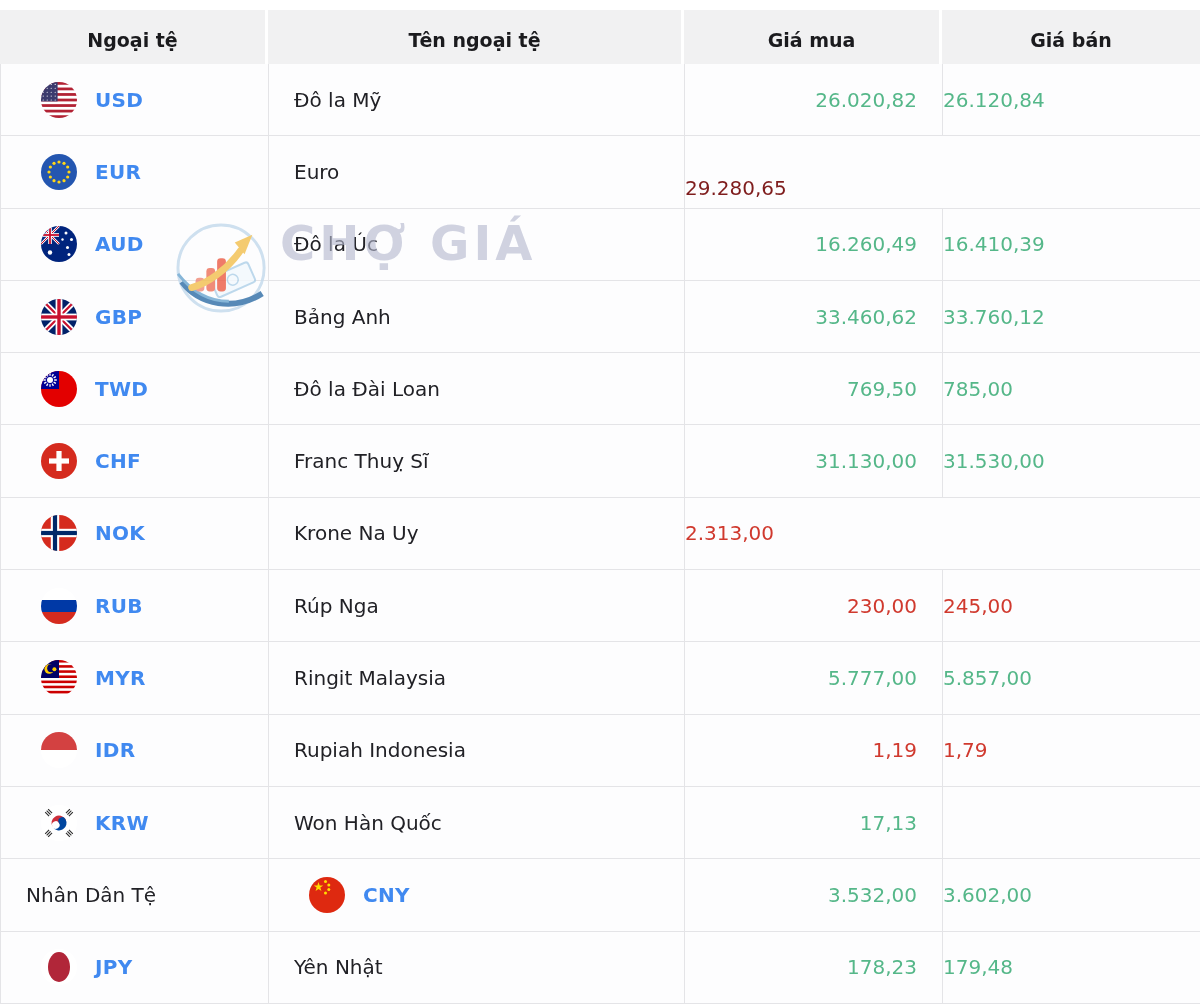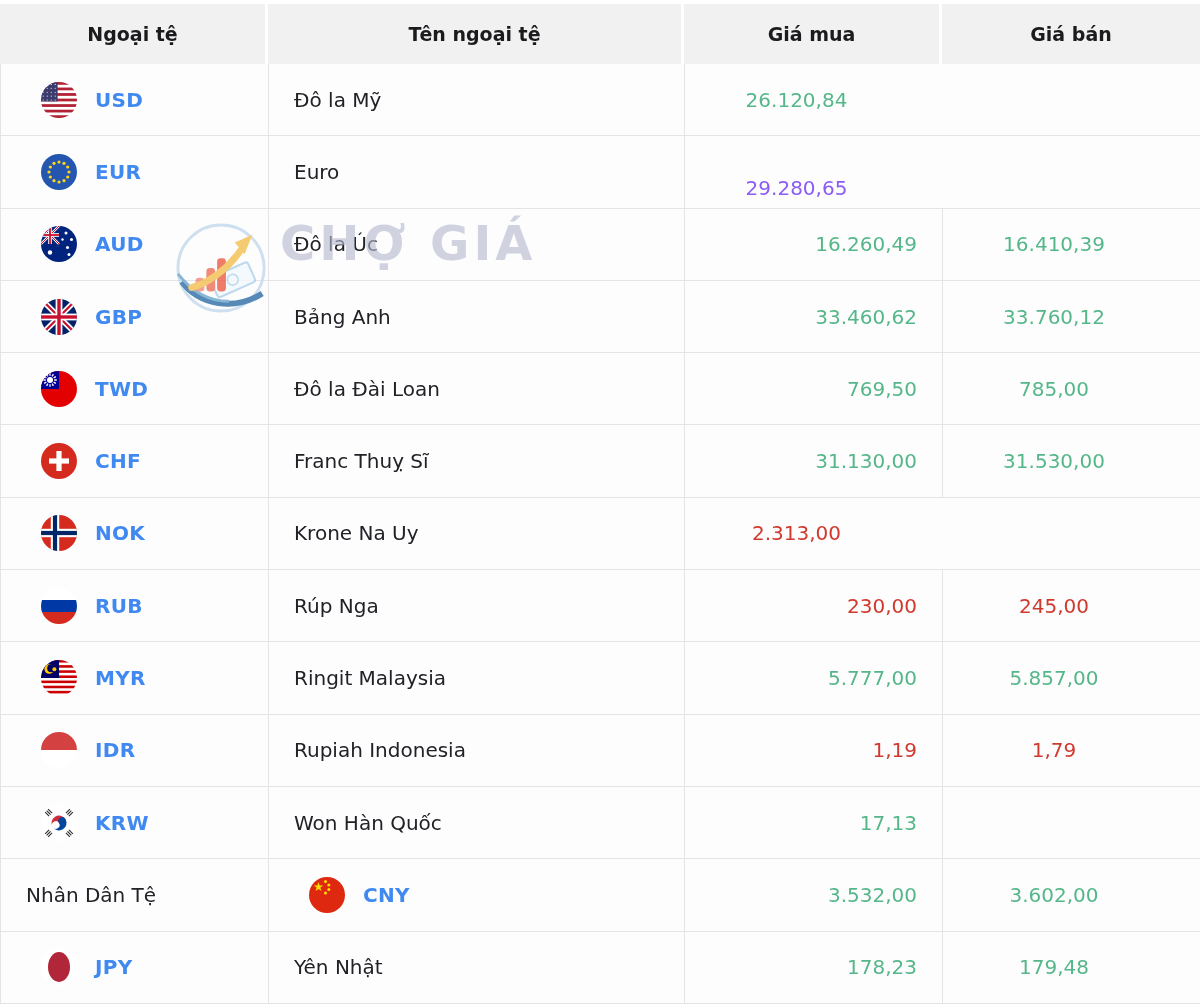--- a/index.html
+++ b/index.html
@@ -4,21 +4,21 @@
 <style>
   html,body{margin:0;padding:0;background:#fff;}
   body{
     width:1200px;height:1006px;position:relative;overflow:hidden;
     font-family:"DejaVu Sans","Liberation Sans",sans-serif;
     --header-bg:#f1f1f2; --header-text:#1b1b1e; --row-bg:#fdfdfe;
     --border:#e4e4e7; --code-blue:#4089f0; --name-text:#212126;
     --price-up:#55b789; --price-down:#d0392e; --watermark-text:#b5b9cf;
   }
   .header{
-    position:absolute;top:4px;left:0;width:1200px;height:60px;
+    position:absolute;top:10px;left:0;width:1200px;height:60px;
     display:grid;grid-template-columns:268px 416px 258px 258px;
     background:var(--header-bg);
   }
   .header-cell{
     display:flex;align-items:center;justify-content:center;
     font-size:19px;font-weight:700;color:var(--header-text);
     border-right:3px solid #fff;box-sizing:border-box;
   }
   .header-cell:last-child{border-right:none;}
   .tbody{position:absolute;top:64px;left:0;width:1200px;}
@@ -26,21 +26,21 @@
     display:grid;grid-template-columns:268px 416px 258px 257px;
     height:72.3px;background:var(--row-bg);
     border-bottom:1px solid var(--border);
     border-left:1px solid var(--border);
     box-sizing:border-box;
   }
   .cell{display:flex;align-items:center;box-sizing:border-box;min-width:0;}
   .c-code{padding-left:40px;gap:18px;border-right:1px solid var(--border);}
   .c-name{padding-left:25px;border-right:1px solid var(--border);}
   .c-buy{justify-content:flex-end;padding-right:25px;border-right:1px solid var(--border);}
-  .c-sell{justify-content:center;padding-right:35px;}
+  .c-sell{justify-content:flex-start;padding-right:35px;}
   .flag{width:36px;height:36px;display:block;line-height:0;flex:0 0 36px;}
   .code{font-size:20px;font-weight:700;color:var(--code-blue);letter-spacing:.3px;cursor:pointer;}
   .name{font-size:20px;color:var(--name-text);}
   .price{font-size:20px;}
   .watermark{
     position:absolute;left:176px;top:219px;height:98px;
     display:flex;pointer-events:none;z-index:5;
   }
   .wm-logo{width:94px;height:98px;display:block;line-height:0;opacity:.8;}
   .wm-text{
@@ -99,20 +99,23 @@
                 <circle cx="6.2" cy="18" r="0.55" fill="#fff"></circle>
                 <circle cx="10.2" cy="18" r="0.55" fill="#fff"></circle>
                 <circle cx="14.2" cy="18" r="0.55" fill="#fff"></circle>
               </g>
             </svg></span>
       <span class="code">USD</span>
     </div>
     <div class="cell c-name">
       <span class="name">Đô la Mỹ</span>
     </div>
+    <div class="cell c-buy">
+      <span class="price buy" style="color: rgb(85, 183, 137);">26.020,82</span>
+    </div>
     <div class="cell c-sell">
       <span class="price sell" style="color: rgb(85, 183, 137);">26.120,84</span>
     </div>
   </div>
 
   <div class="row">
     <div class="cell c-code">
       <span class="flag"><svg width="36" height="36" viewBox="0 0 36 36">
               <defs>
                 <clipPath id="cpeu">
@@ -134,21 +137,21 @@
                 <circle cx="9.34" cy="13.00" r="1.6" fill="#ffd617"></circle>
                 <circle cx="13.00" cy="9.34" r="1.6" fill="#ffd617"></circle>
               </g>
             </svg></span>
       <span class="code">EUR</span>
     </div>
     <div class="cell c-name">
       <span class="name">Euro</span>
     </div>
     <div class="cell c-sell">
-      <span class="price sell" style="color: #8b5cf6; margin-top: 32px;">29.280,65</span>
+      <span class="price sell" style="color: #7f1d1d; margin-top: 32px;">29.280,65</span>
     </div>
   </div>
 
   <div class="row">
     <div class="cell c-code">
       <span class="flag"><svg width="36" height="36" viewBox="0 0 36 36">
               <defs>
                 <clipPath id="cpau">
                   <circle cx="18" cy="18" r="18"></circle>
                 </clipPath>

